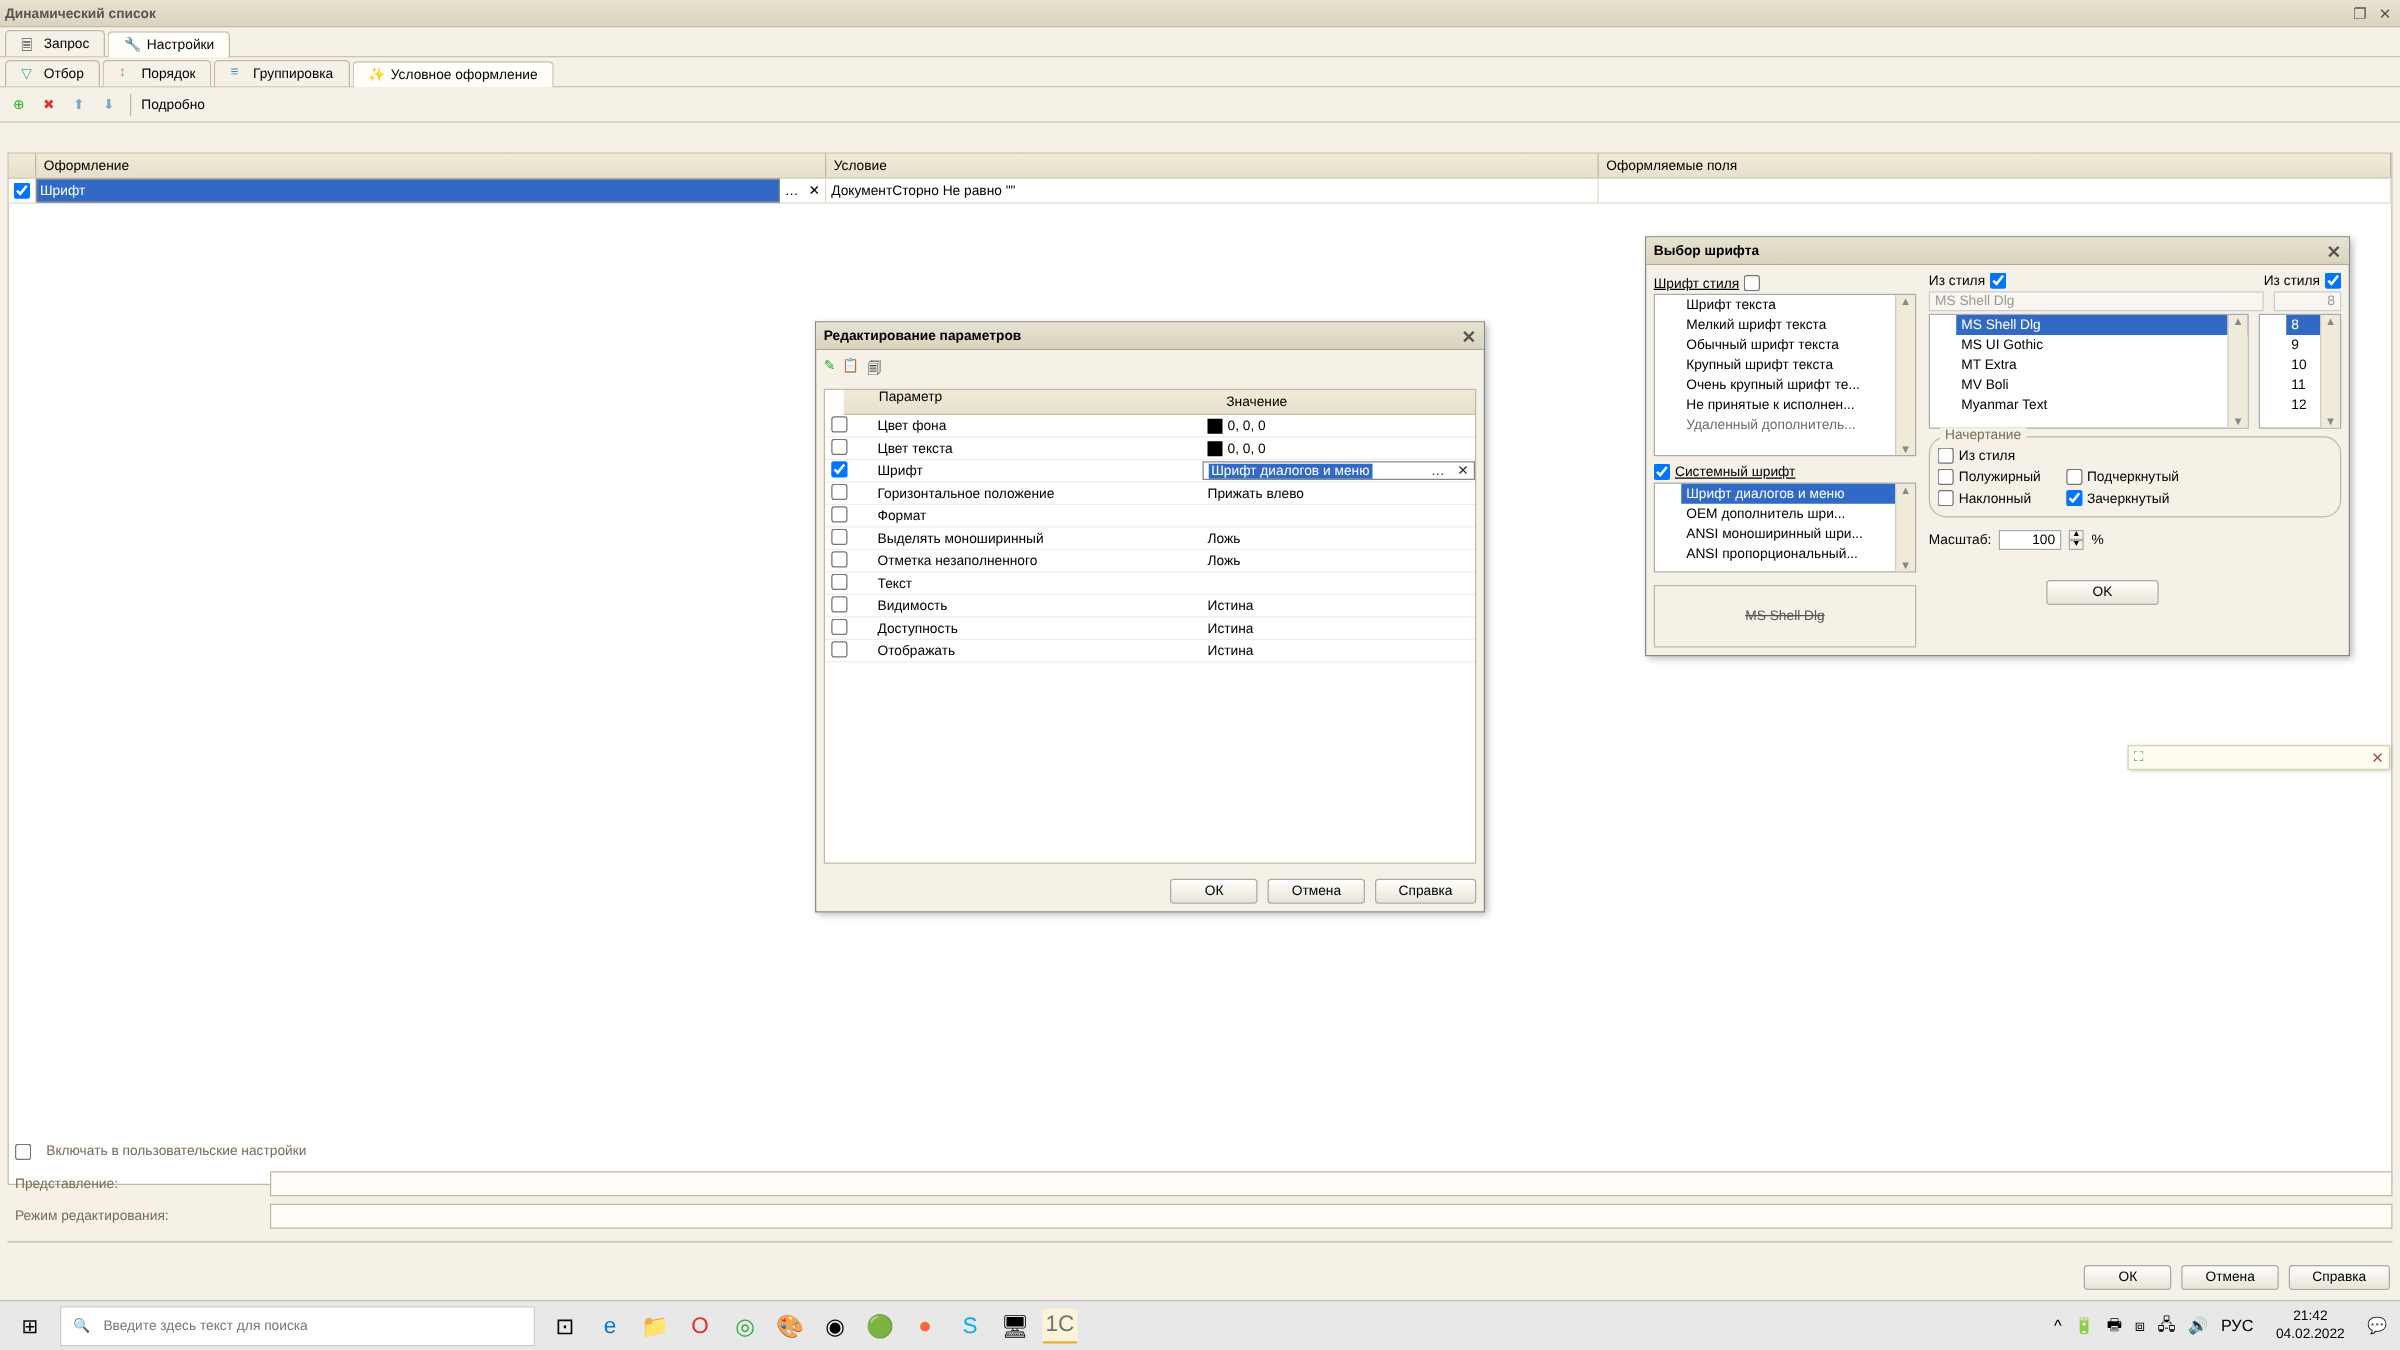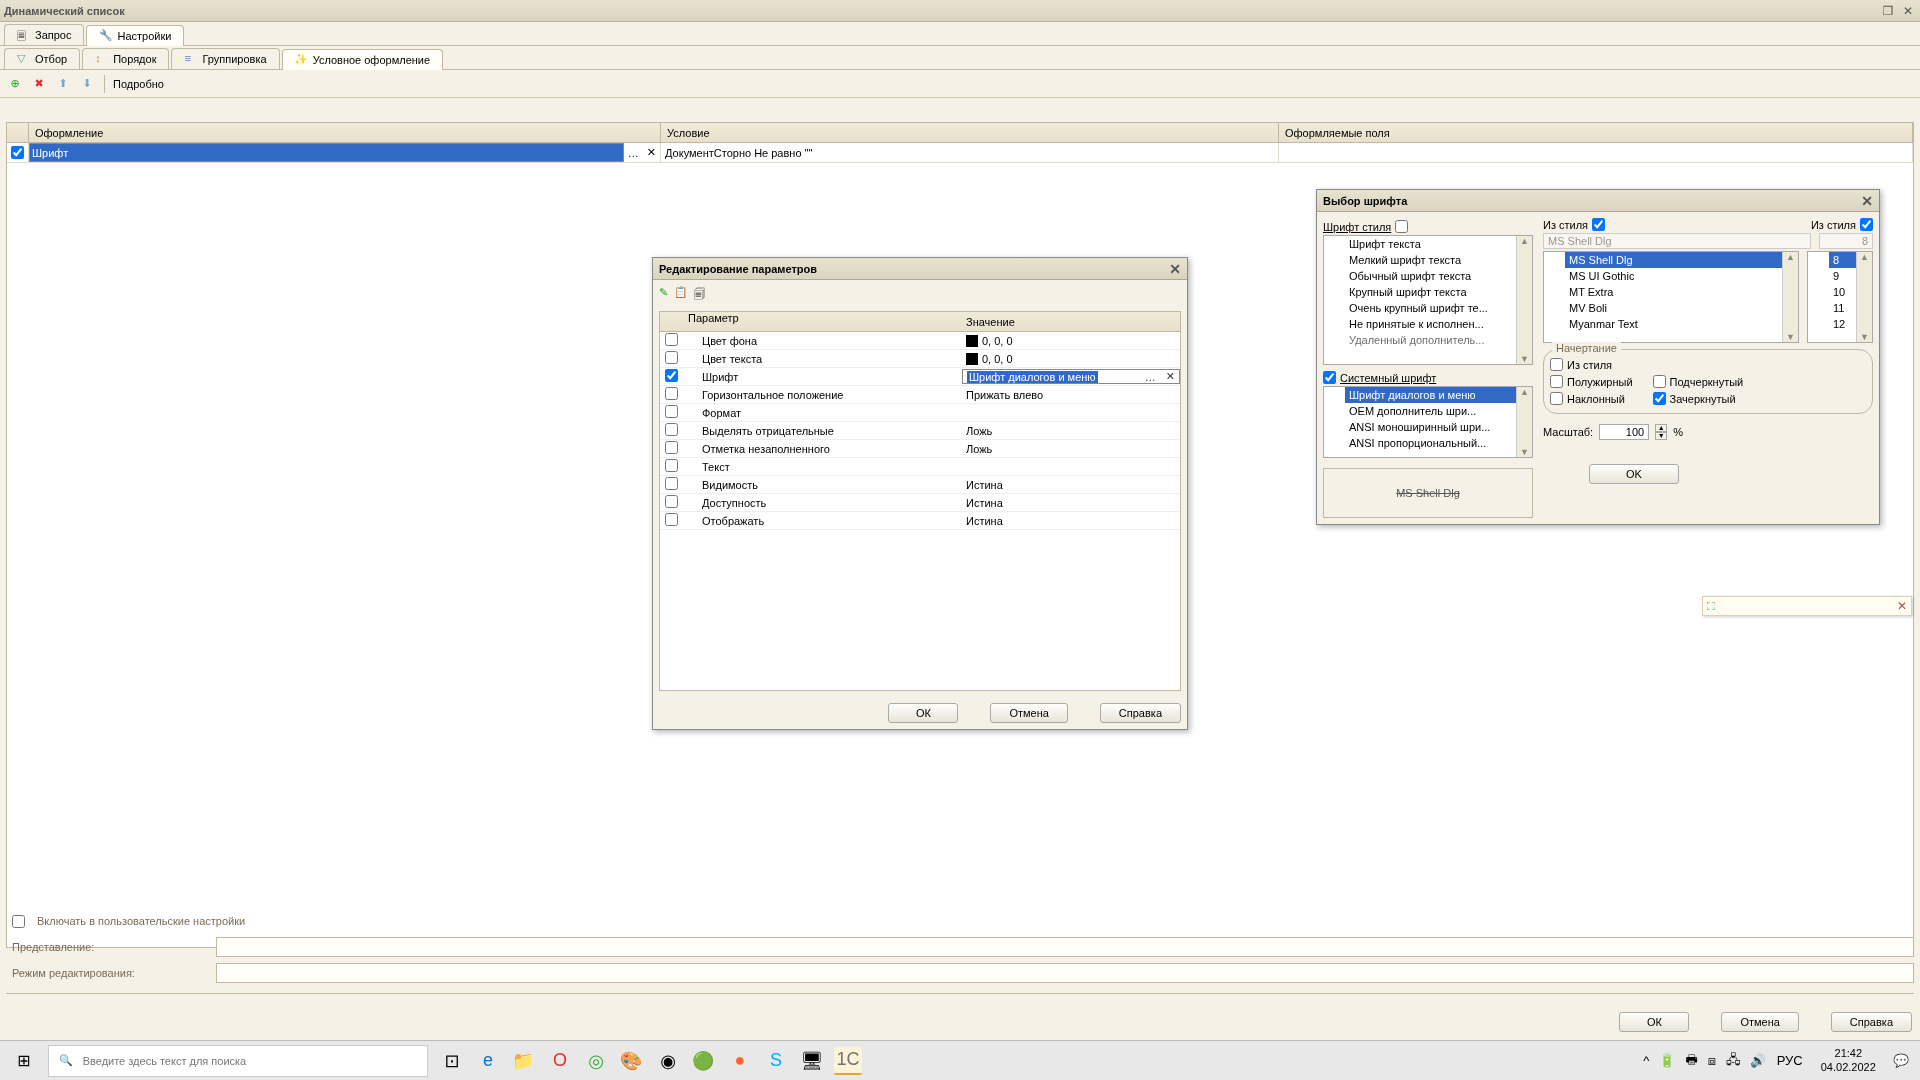--- a/index.html
+++ b/index.html
@@ -24,23 +24,23 @@
 .check { width: 13px; height: 13px; }
 .main-area { position: absolute; top: 94px; left: 6px; right: 6px; bottom: 132px; border: 1px solid #c0b8a0; background: #fff; }
 .bottom-row { position: absolute; left: 6px; right: 6px; display: flex; align-items: center; height: 22px; }
 .form-label { color: #7a6b58; padding: 0 6px; }
 .text-input { flex: 1; height: 20px; border: 1px solid #c0b8a0; background: #fffef9; padding: 0 4px; }
 .dialog { position: absolute; background: #f5f1e6; border: 1px solid #888; box-shadow: 2px 2px 6px rgba(0,0,0,0.3); }
 .dlg-title { height: 22px; background: linear-gradient(#e8e2d0, #d9d3c0); display: flex; align-items: center; padding: 0 6px; border-bottom: 1px solid #b0a890; font-weight: bold; }
 .dlg-close { margin-left: auto; font-size: 14px; cursor: pointer; color: #555; font-weight: bold; }
 .dlg-body { padding: 6px; }
 .dlg-btns { display: flex; justify-content: flex-end; gap: 8px; padding: 6px; }
-.btn { padding: 3px 18px; border: 1px solid #aaa; border-radius: 3px; background: linear-gradient(#fefefc, #e8e4d6); cursor: pointer; min-width: 70px; text-align: center; margin-left: 24px; }
+.btn { padding: 3px 18px; border: 1px solid #aaa; border-radius: 3px; background: linear-gradient(#fefefc, #e8e4d6); cursor: pointer; min-width: 70px; text-align: center; }
 .param-grid { border: 1px solid #c0b8a0; background: #fff; }
-.param-header { display: flex; background: linear-gradient(#f0ead8, #e6e0cc); height: 20px; border-bottom: 1px solid #c0b8a0; }
+.param-header { display: flex; background: linear-gradient(#f0ead8, #e6e0cc); height: 20px; border-bottom: 1px solid #c0b8a0; margin-left: 15px; }
 .param-row { display: flex; height: 18px; border-bottom: 1px solid #eee; align-items: center; }
 .p-chk { width: 22px; text-align: center; }
 .p-name { width: 280px; padding-left: 20px; }
 .p-val { flex: 1; display: flex; align-items: center; gap: 4px; padding-left: 4px; }
 .p-val.edit { background: #fff; border: 1px solid #888; }
 .p-val.edit span { background: #3169c6; color: #fff; padding: 0 2px; }
 .swatch { width: 12px; height: 12px; background: #000; display: inline-block; }
 .listbox { border: 1px solid #aaa; background: #fff; position: relative; padding-left: 21px; }
 .lb-item { padding: 2px 4px; cursor: pointer; white-space: nowrap; overflow: hidden; text-overflow: ellipsis; }
 .lb-item.sel { background: #3169c6; color: #fff; }
@@ -205,21 +205,21 @@
           <div class="p-name">Горизонтальное положение</div>
           <div class="p-val">Прижать влево</div>
         </div>
       <div class="param-row">
           <div class="p-chk"><input type="checkbox" class="check" style=""></div>
           <div class="p-name">Формат</div>
           <div class="p-val"></div>
         </div>
       <div class="param-row">
           <div class="p-chk"><input type="checkbox" class="check" style=""></div>
-          <div class="p-name">Выделять отрицательные</div>
+          <div class="p-name">Выделять моноширинный</div>
           <div class="p-val">Ложь</div>
         </div>
       <div class="param-row">
           <div class="p-chk"><input type="checkbox" class="check" style=""></div>
           <div class="p-name">Отметка незаполненного</div>
           <div class="p-val">Ложь</div>
         </div>
       <div class="param-row">
           <div class="p-chk"><input type="checkbox" class="check" style=""></div>
           <div class="p-name">Текст</div>

